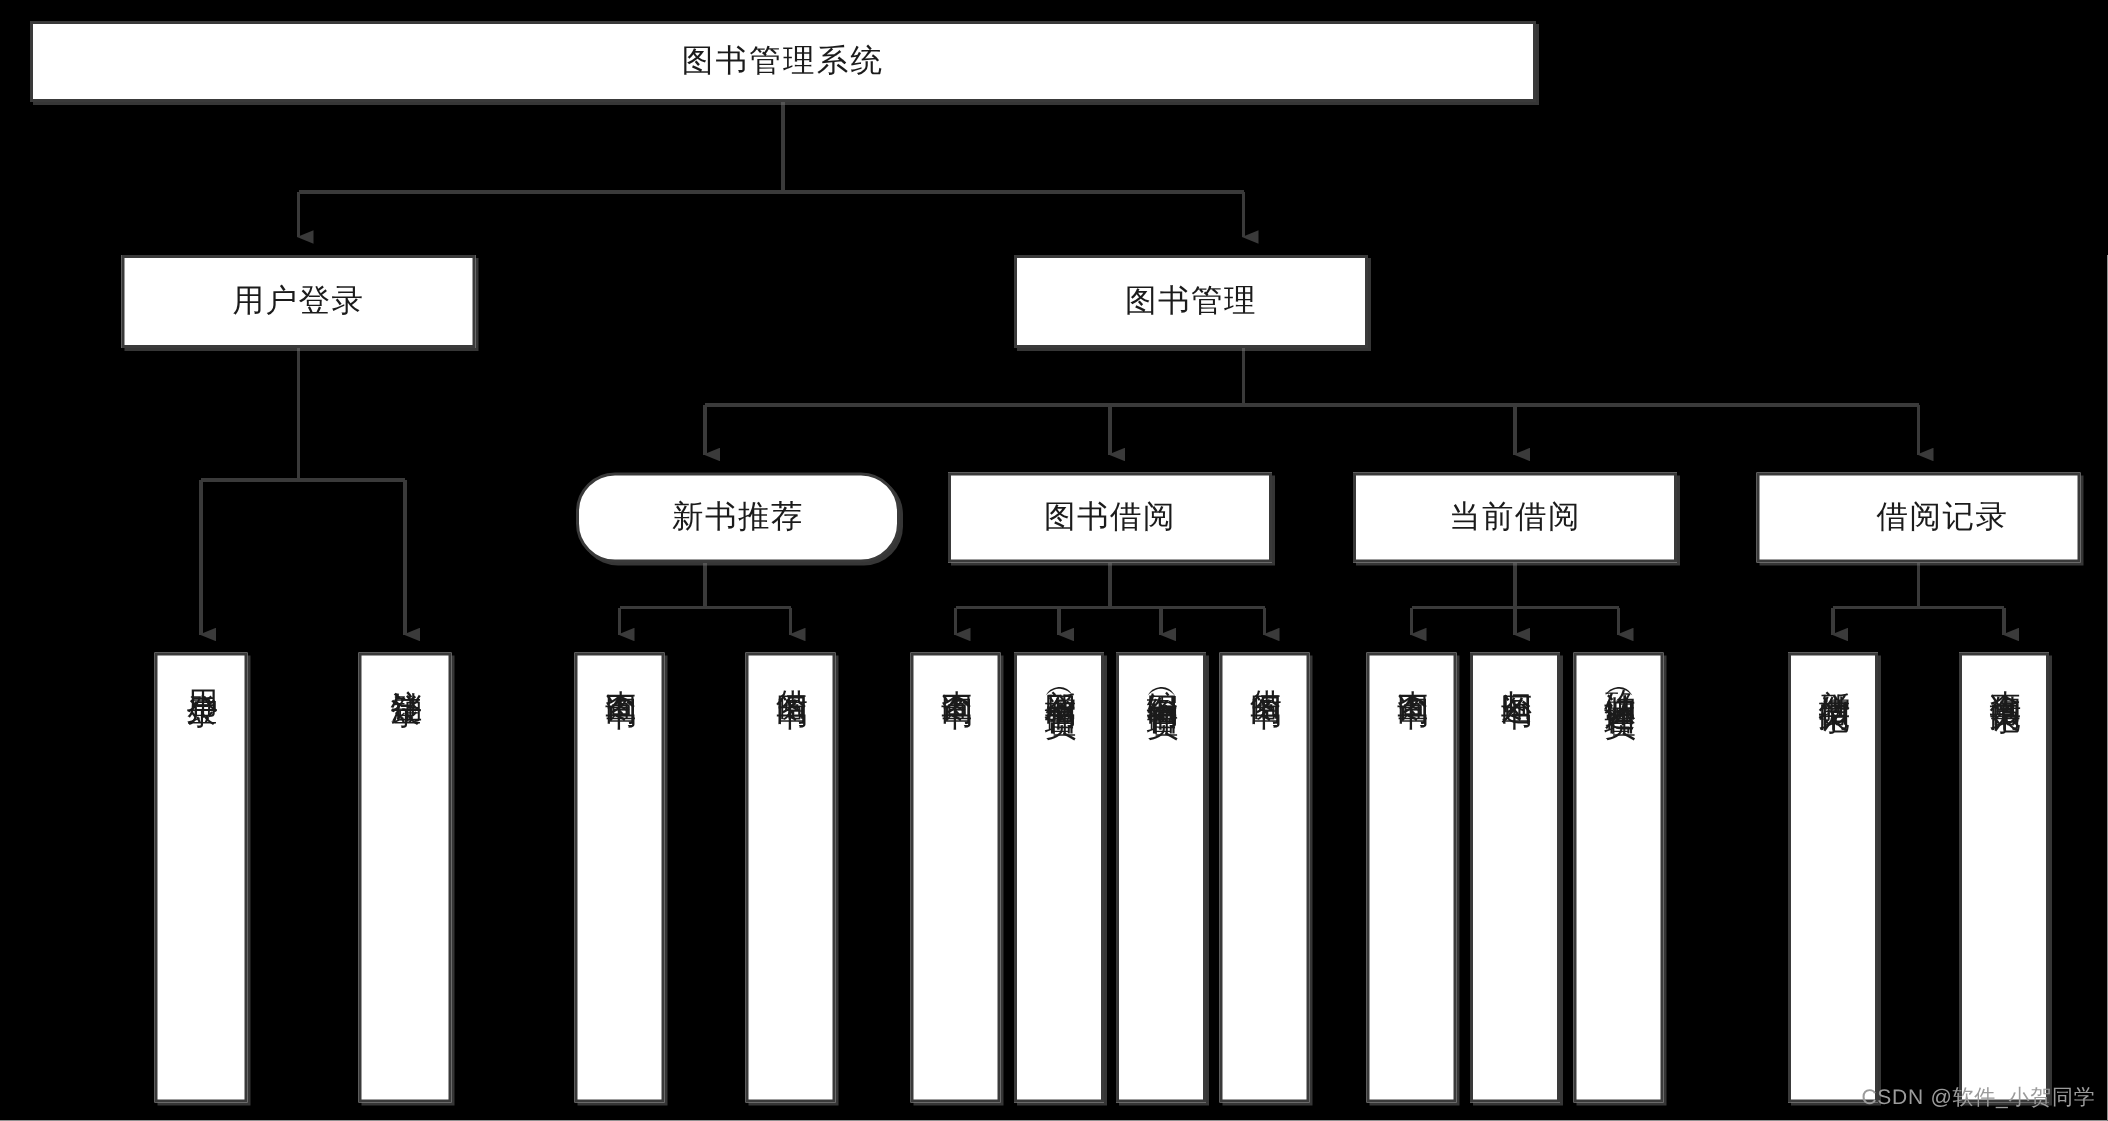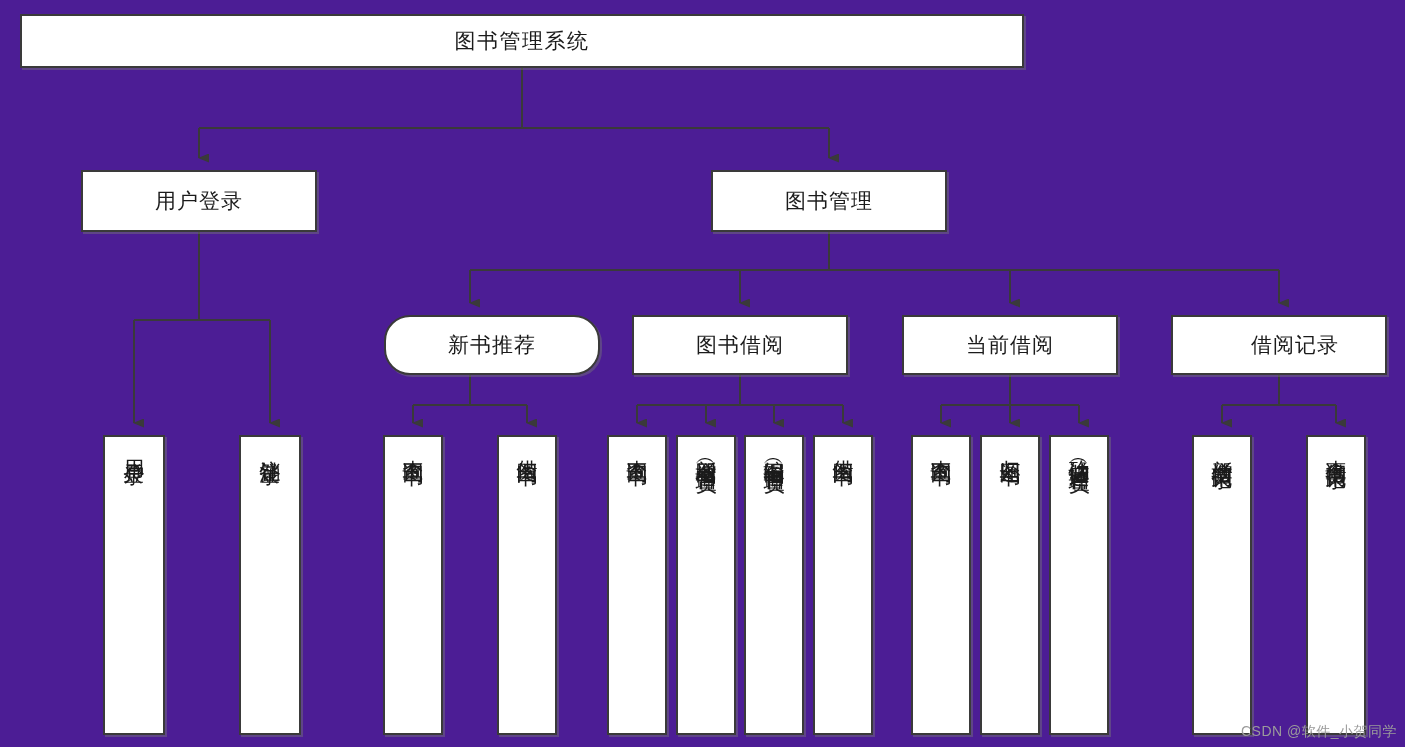--- a/index.html
+++ b/index.html
@@ -8,21 +8,21 @@
     padding: 0;
     background: #ffffff;
   }
   body {
     font-family: "Liberation Sans", "DejaVu Sans", sans-serif;
   }
   #diagram-root {
     position: relative;
     width: 1405px;
     height: 747px;
-    background: #4c1d95;
+    background: #000000;
     overflow: hidden;
   }
   #diagram-svg {
     position: absolute;
     left: 0;
     top: 0;
     width: 1405px;
     height: 747px;
   }
   .node {
@@ -134,21 +134,21 @@
     </g>
   </svg>
 
   <div class="node root horiz" style="left:20px; top:14px; width:1004px; height:54px;">
     <span class="node-label">图书管理系统</span>
   </div>
 
   <div class="node horiz" style="left:81px; top:170px; width:236px; height:62px;">
     <span class="node-label">用户登录</span>
   </div>
-  <div class="node horiz" style="left:711px; top:170px; width:236px; height:62px;">
+  <div class="node horiz" style="left:676px; top:170px; width:236px; height:62px;">
     <span class="node-label">图书管理</span>
   </div>
 
   <div class="node horiz" style="left:384px; top:315px; width:216px; height:60px;border-radius:26px;">
     <span class="node-label">新书推荐</span>
   </div>
   <div class="node horiz" style="left:902px; top:315px; width:216px; height:60px;">
     <span class="node-label">当前借阅</span>
   </div>
   <div class="node horiz" style="left:632px; top:315px; width:216px; height:60px;">

